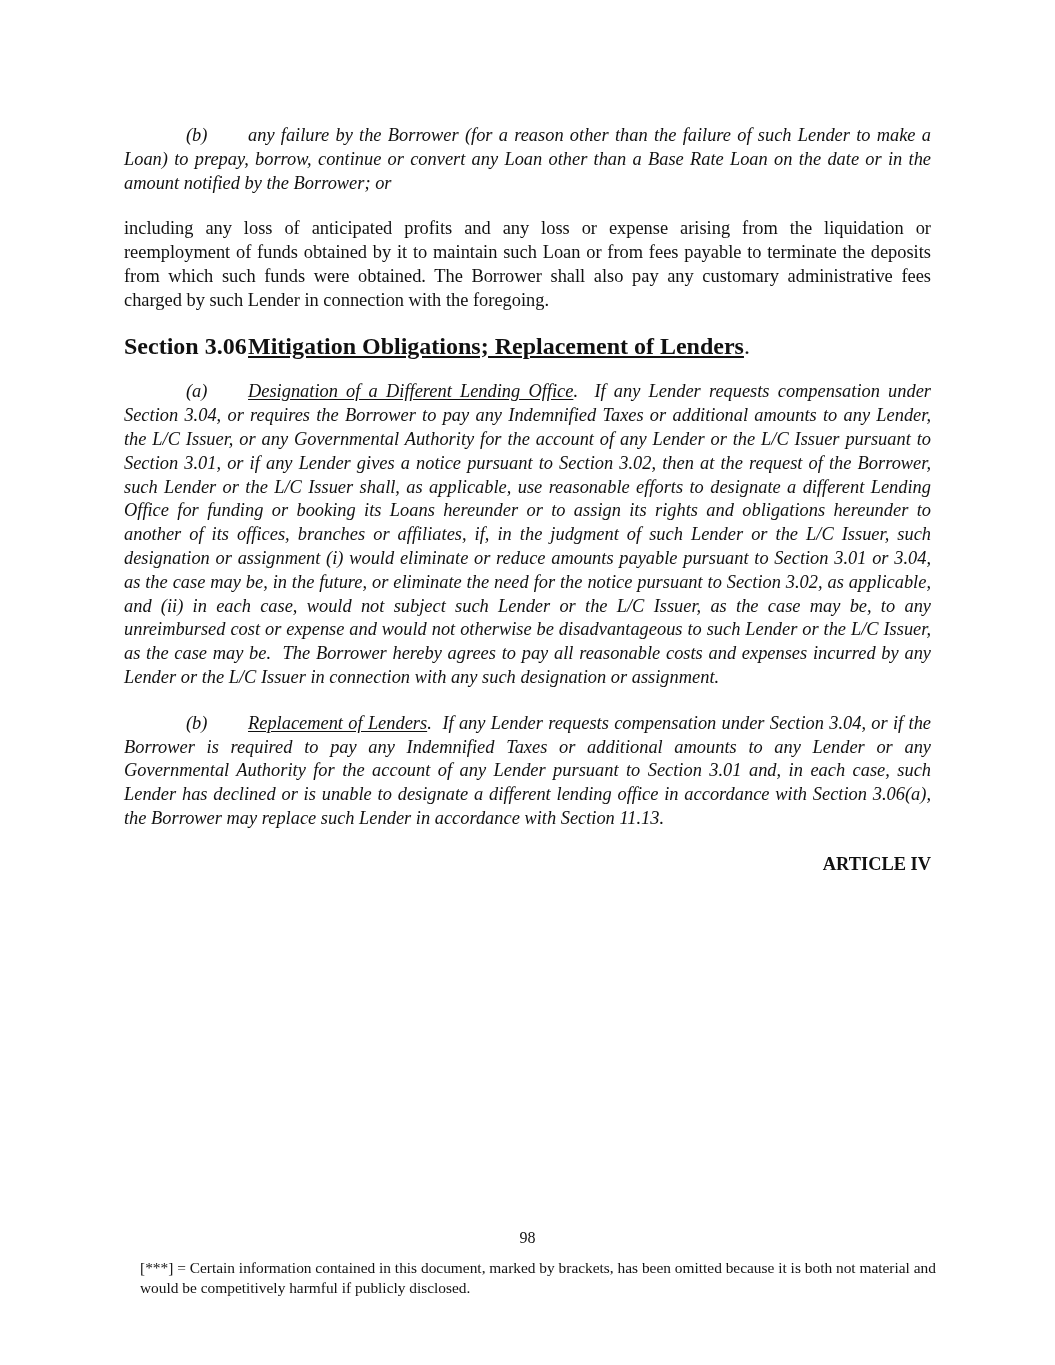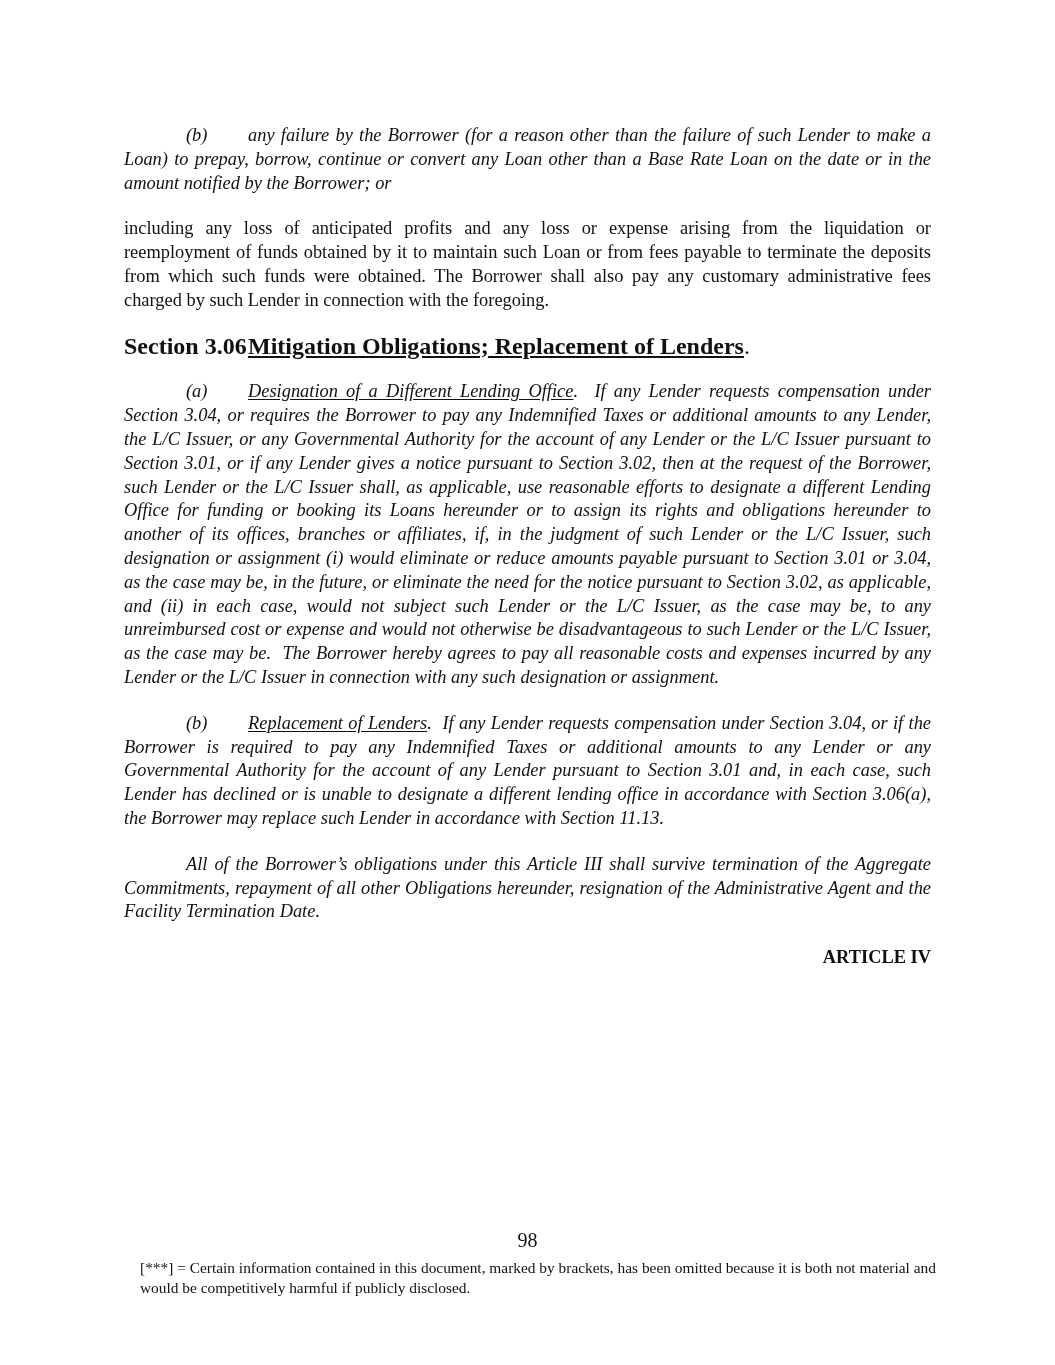--- a/index.html
+++ b/index.html
@@ -9,21 +9,21 @@
     }
     .page { position: absolute; left: 124px; top: 124px; width: 807px; }
     p { margin: 0; font-size: 18.4px; line-height: 23.8px; text-align: justify; }
     .indent { text-indent: 62px; font-style: italic; }
     .label { display: inline-block; width: 62px; text-indent: 0; }
     .gap { margin-top: 22px; }
     .sec { font-weight: bold; font-size: 24px; line-height: 23.8px; }
     .sec .num { display: inline-block; width: 124px; }
     u { text-decoration: underline; text-underline-offset: 2px; }
     .center { text-align: right; font-weight: bold; }
-    .pagenum { position: absolute; left: 0; width: 1055px; top: 1229px; text-align: center; font-size: 20px; }
+    .pagenum { position: absolute; left: 0; width: 1055px; top: 1229px; text-align: center; font-size: 16px; }
     .footnote {
       position: absolute; left: 140px; top: 1258px; width: 810px;
       font-size: 15.4px; line-height: 20px; text-align: left;
     }
   </style>
 </head>
 <body>
 
 <div class="page">
   <p class="indent"><span class="label">(b)</span><span>any failure by the Borrower (for a reason other than the failure of such Lender to make a Loan) to prepay, borrow, continue or convert any Loan other than a Base Rate Loan on the date or in the amount notified by the Borrower; or</span></p>
@@ -31,20 +31,19 @@
 
   <p class="gap">including any loss of anticipated profits and any loss or expense arising from the liquidation or reemployment of funds obtained by it to maintain such Loan or from fees payable to terminate the deposits from which such funds were obtained.  The Borrower shall also pay any customary administrative fees charged by such Lender in connection with the foregoing.</p>
 
   <p class="sec gap"><span class="num">Section 3.06</span><u>Mitigation Obligations; Replacement of Lenders</u><span style="font-weight:normal">.</span></p>
 
   <p class="indent gap"><span class="label">(a)</span><u>Designation of a Different Lending Office</u><span>.</span><span style="white-space:pre-wrap">  If any Lender requests compensation under Section 3.04, or requires the Borrower to pay any Indemnified Taxes or additional amounts to any Lender, the L/C Issuer, or any Governmental Authority for the account of any Lender or the L/C Issuer pursuant to Section 3.01, or if any Lender gives a notice pursuant to Section 3.02, then at the request of the Borrower, such Lender or the L/C Issuer shall, as applicable, use reasonable efforts to designate a different Lending Office for funding or booking its Loans hereunder or to assign its rights and obligations hereunder to another of its offices, branches or affiliates, if, in the judgment of such Lender or the L/C Issuer, such designation or assignment (i) would eliminate or reduce amounts payable pursuant to Section 3.01 or 3.04, as the case may be, in the future, or eliminate the need for the notice pursuant to Section 3.02, as applicable, and (ii) in each case, would not subject such Lender or the L/C Issuer, as the case may be, to any unreimbursed cost or expense and would not otherwise be disadvantageous to such Lender or the L/C Issuer, as the case may be.  The Borrower hereby agrees to pay all reasonable costs and expenses incurred by any Lender or the L/C Issuer in connection with any such designation or assignment.</span></p>
 
   <p class="indent gap"><span class="label">(b)</span><u>Replacement of Lenders</u><span>.</span><span style="white-space:pre-wrap">  If any Lender requests compensation under Section 3.04, or if the Borrower is required to pay any Indemnified Taxes or additional amounts to any Lender or any Governmental Authority for the account of any Lender pursuant to Section 3.01 and, in each case, such Lender has declined or is unable to designate a different lending office in accordance with Section 3.06(a), the Borrower may replace such Lender in accordance with Section 11.13.</span></p>
 
 
-  <p class="indent gap">All of the Borrower’s obligations under this Article III shall survive termination of the Aggregate Commitments, repayment of all other Obligations hereunder, resignation of the Administrative Agent and the Facility Termination Date.</p>
 
   <p class="center gap">ARTICLE IV</p>
 
 </div>
 
 <div class="pagenum">98</div>
 <div class="footnote">[***] = Certain information contained in this document, marked by brackets, has been omitted because it is both not material and would be competitively harmful if publicly disclosed.</div>
 
 </body></html>

